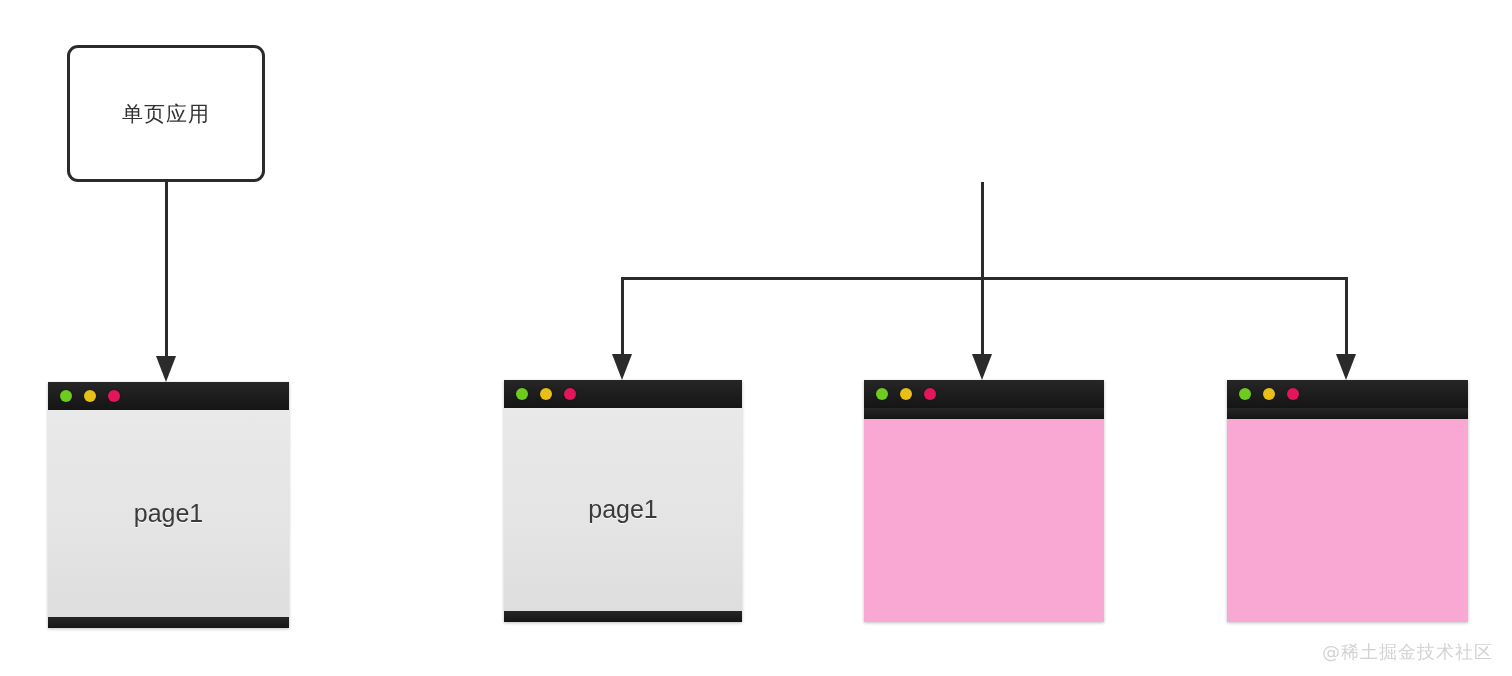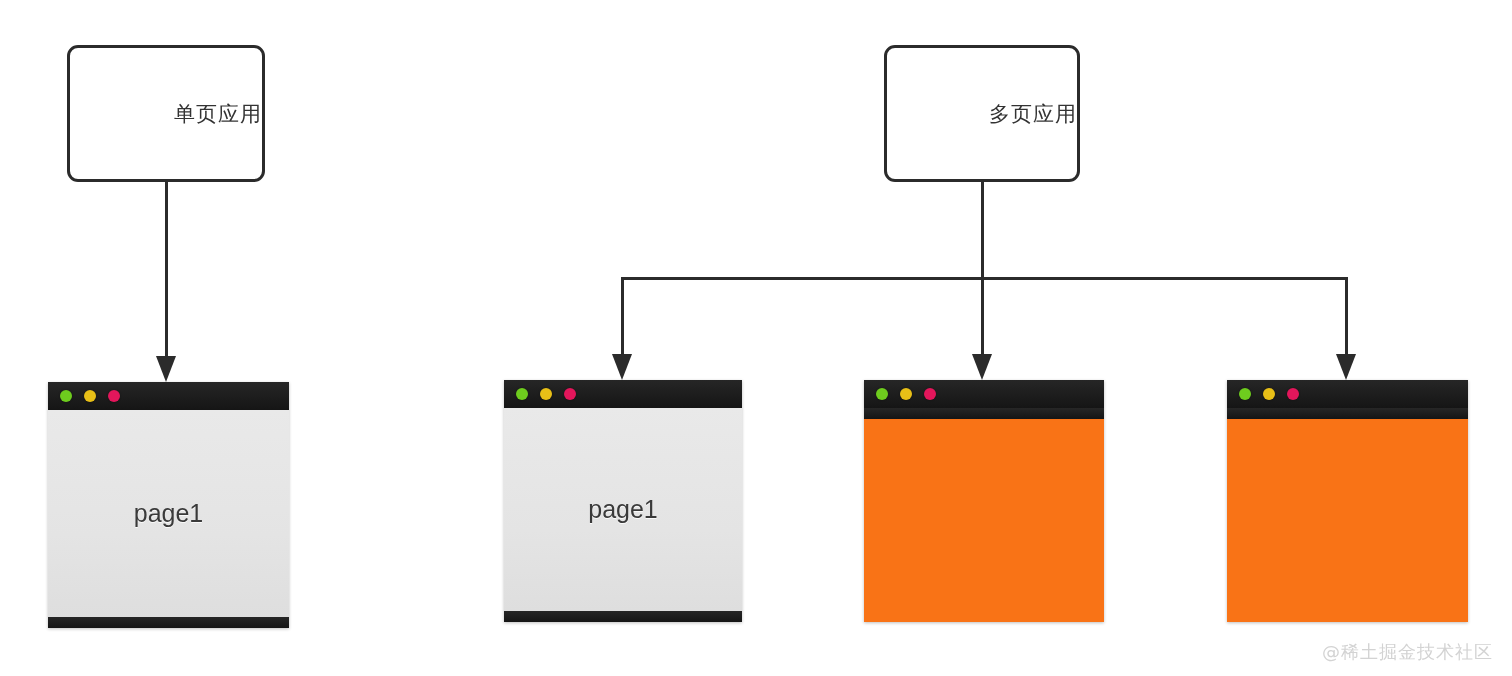--- a/index.html
+++ b/index.html
@@ -20,21 +20,21 @@
 
   
   .concept-box {
     position: absolute;
     box-sizing: border-box;
     background: #ffffff;
     border: 3px solid #2b2b2b;
     border-radius: 11px;
     display: flex;
     align-items: center;
-    justify-content: flex-end;
+    justify-content: center;
   }
   .concept-label {
     font-size: 21px;
     color: #333333;
     letter-spacing: 1px;
     font-family: "DejaVu Sans", "Liberation Sans", sans-serif;
     white-space: nowrap;
   }
 
   
@@ -56,21 +56,21 @@
     border-right: 10px solid transparent;
     border-top: 26px solid #2b2b2b;
   }
 
   
   .browser {
     position: absolute;
     box-sizing: border-box;
     display: flex;
     flex-direction: column;
-    background: #f97316;
+    background: #f9a8d4;
     box-shadow: 0 1px 3px rgba(0,0,0,0.25);
   }
   .browser-titlebar {
     height: 28px;
     background: #1d1d1d;
     background: linear-gradient(#262626, #151515);
     display: flex;
     align-items: center;
     padding-left: 12px;
     flex: 0 0 auto;
@@ -120,23 +120,20 @@
 
 <div id="canvas" style="width: 1512px; height: 676px; background: rgb(255, 255, 255);">
 
   <div class="concept-box" id="box-spa" style="left: 67px; top: 45px; width: 198px; height: 137px; border-color: rgb(43, 43, 43); background: rgb(255, 255, 255);">
     <span class="concept-label" style="color: rgb(51, 51, 51);">单页应用</span>
   </div>
 
   <div class="conn-v" id="spa-stem" style="left: 165px; top: 182px; height: 176px; background: rgb(43, 43, 43);"></div>
   <div class="arrow-head" id="spa-arrow" style="left: 156px; top: 356px; border-top-color: rgb(43, 43, 43);"></div>
 
-  <div class="concept-box" id="box-mpa" style="left: 884px; top: 45px; width: 196px; height: 137px; border-color: rgb(43, 43, 43); background: rgb(255, 255, 255);">
-    <span class="concept-label" style="color: rgb(51, 51, 51);">多页应用</span>
-  </div>
 
   <div class="conn-v" id="mpa-stem" style="left: 981px; top: 182px; height: 96px; background: rgb(43, 43, 43);"></div>
   <div class="conn-h" id="mpa-bus" style="left: 621px; top: 277px; width: 727px; background: rgb(43, 43, 43);"></div>
 
   <div class="conn-v" id="mpa-drop-1" style="left: 621px; top: 278px; height: 78px; background: rgb(43, 43, 43);"></div>
   <div class="conn-v" id="mpa-drop-2" style="left: 981px; top: 278px; height: 78px; background: rgb(43, 43, 43);"></div>
   <div class="conn-v" id="mpa-drop-3" style="left: 1345px; top: 278px; height: 78px; background: rgb(43, 43, 43);"></div>
 
   <div class="arrow-head" id="mpa-arrow-1" style="left: 612px; top: 354px; border-top-color: rgb(43, 43, 43);"></div>
   <div class="arrow-head" id="mpa-arrow-2" style="left: 972px; top: 354px; border-top-color: rgb(43, 43, 43);"></div>

